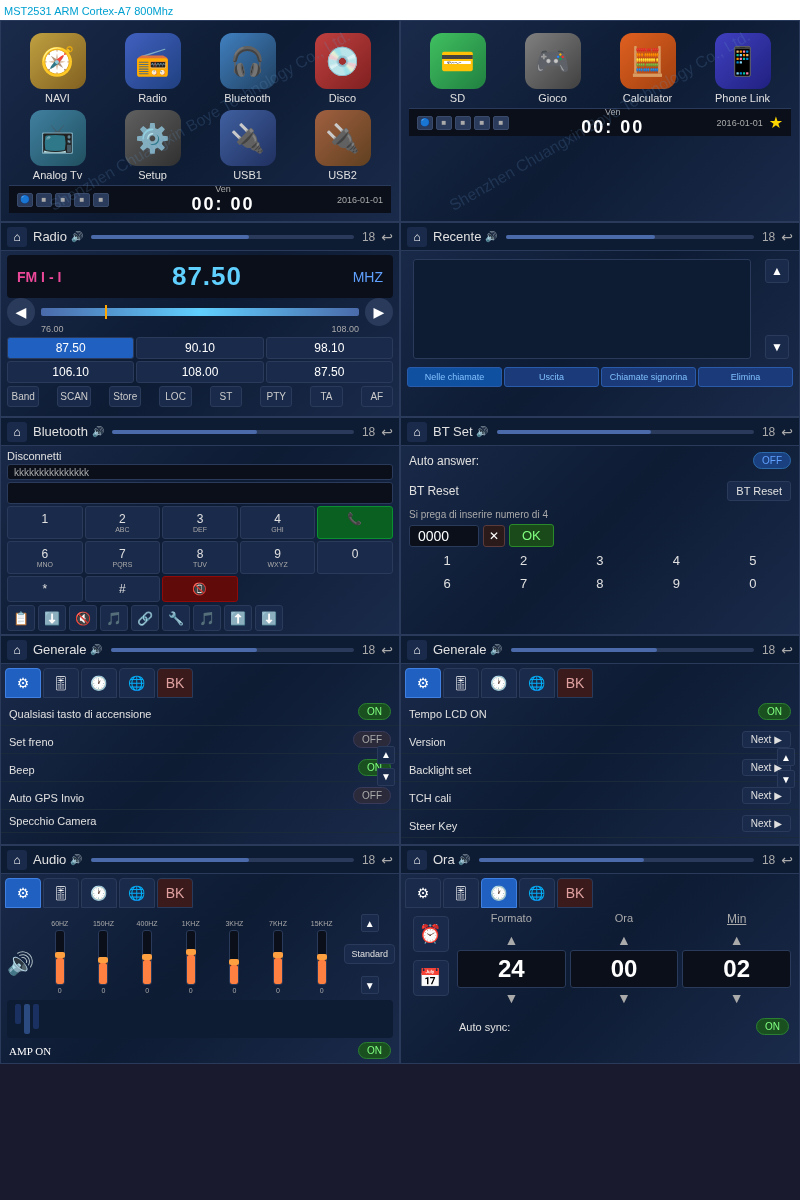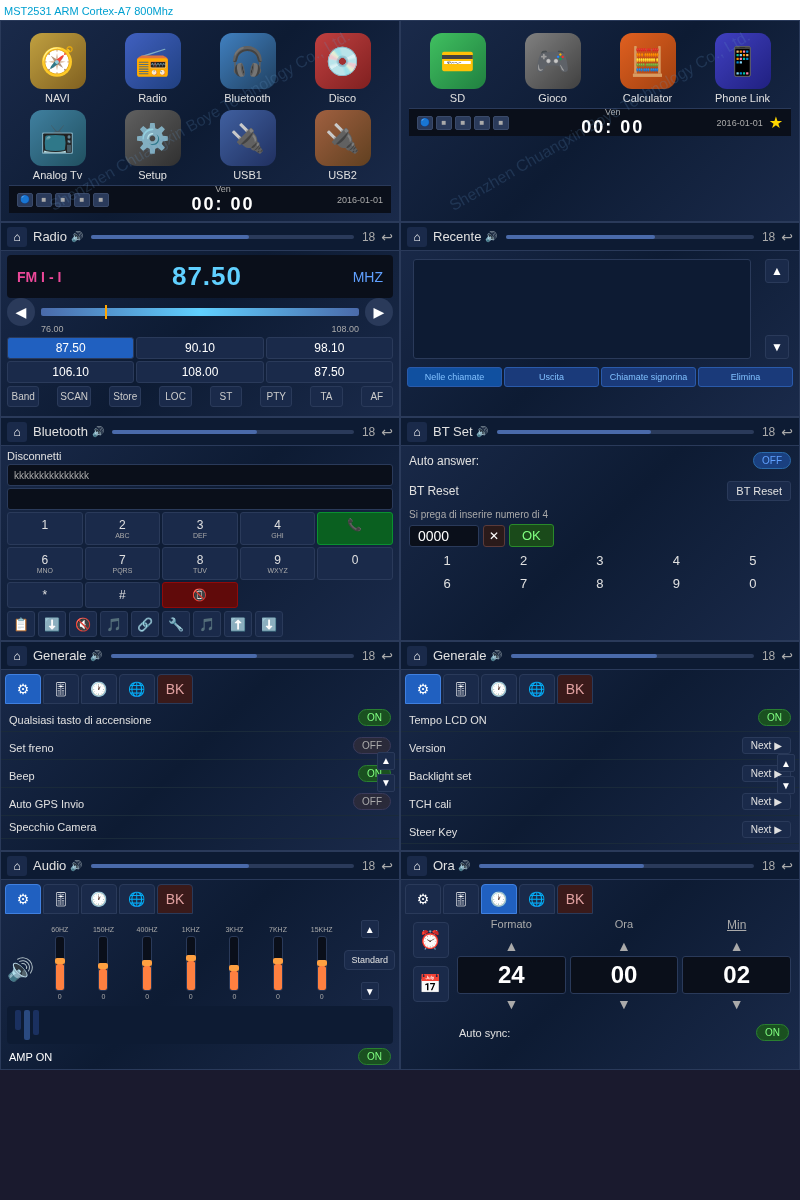--- a/index.html
+++ b/index.html
@@ -332,21 +332,21 @@
       margin: 4px 6px 2px;
       font-size: 11px;
       color: #e0e0e0;
     }
 
     .bt-device-bar {
       margin: 0 6px;
       background: #0a0f1a;
       border: 1px solid #2a3a5a;
       border-radius: 3px;
-      height: 22px;
+      height: 16px;
       display: flex;
       align-items: center;
       padding: 0 6px;
       font-size: 10px;
       color: #aaa;
     }
 
     .bt-input-bar {
       margin: 2px 6px;
       background: #0a0f1a;
@@ -629,20 +629,21 @@
 
     .audio-amp {
       display: flex;
       align-items: center;
       padding: 4px 8px;
     }
 
     .amp-label {
       font-size: 11px;
       flex: 1;
+      font-family: Liberation Serif, serif;
     }
 
     .ora-value {
       text-align: center;
       font-size: 24px;
       font-weight: bold;
       color: white;
       background: #0a0f1a;
       border: 1px solid #2a3a5a;
       border-radius: 3px;

